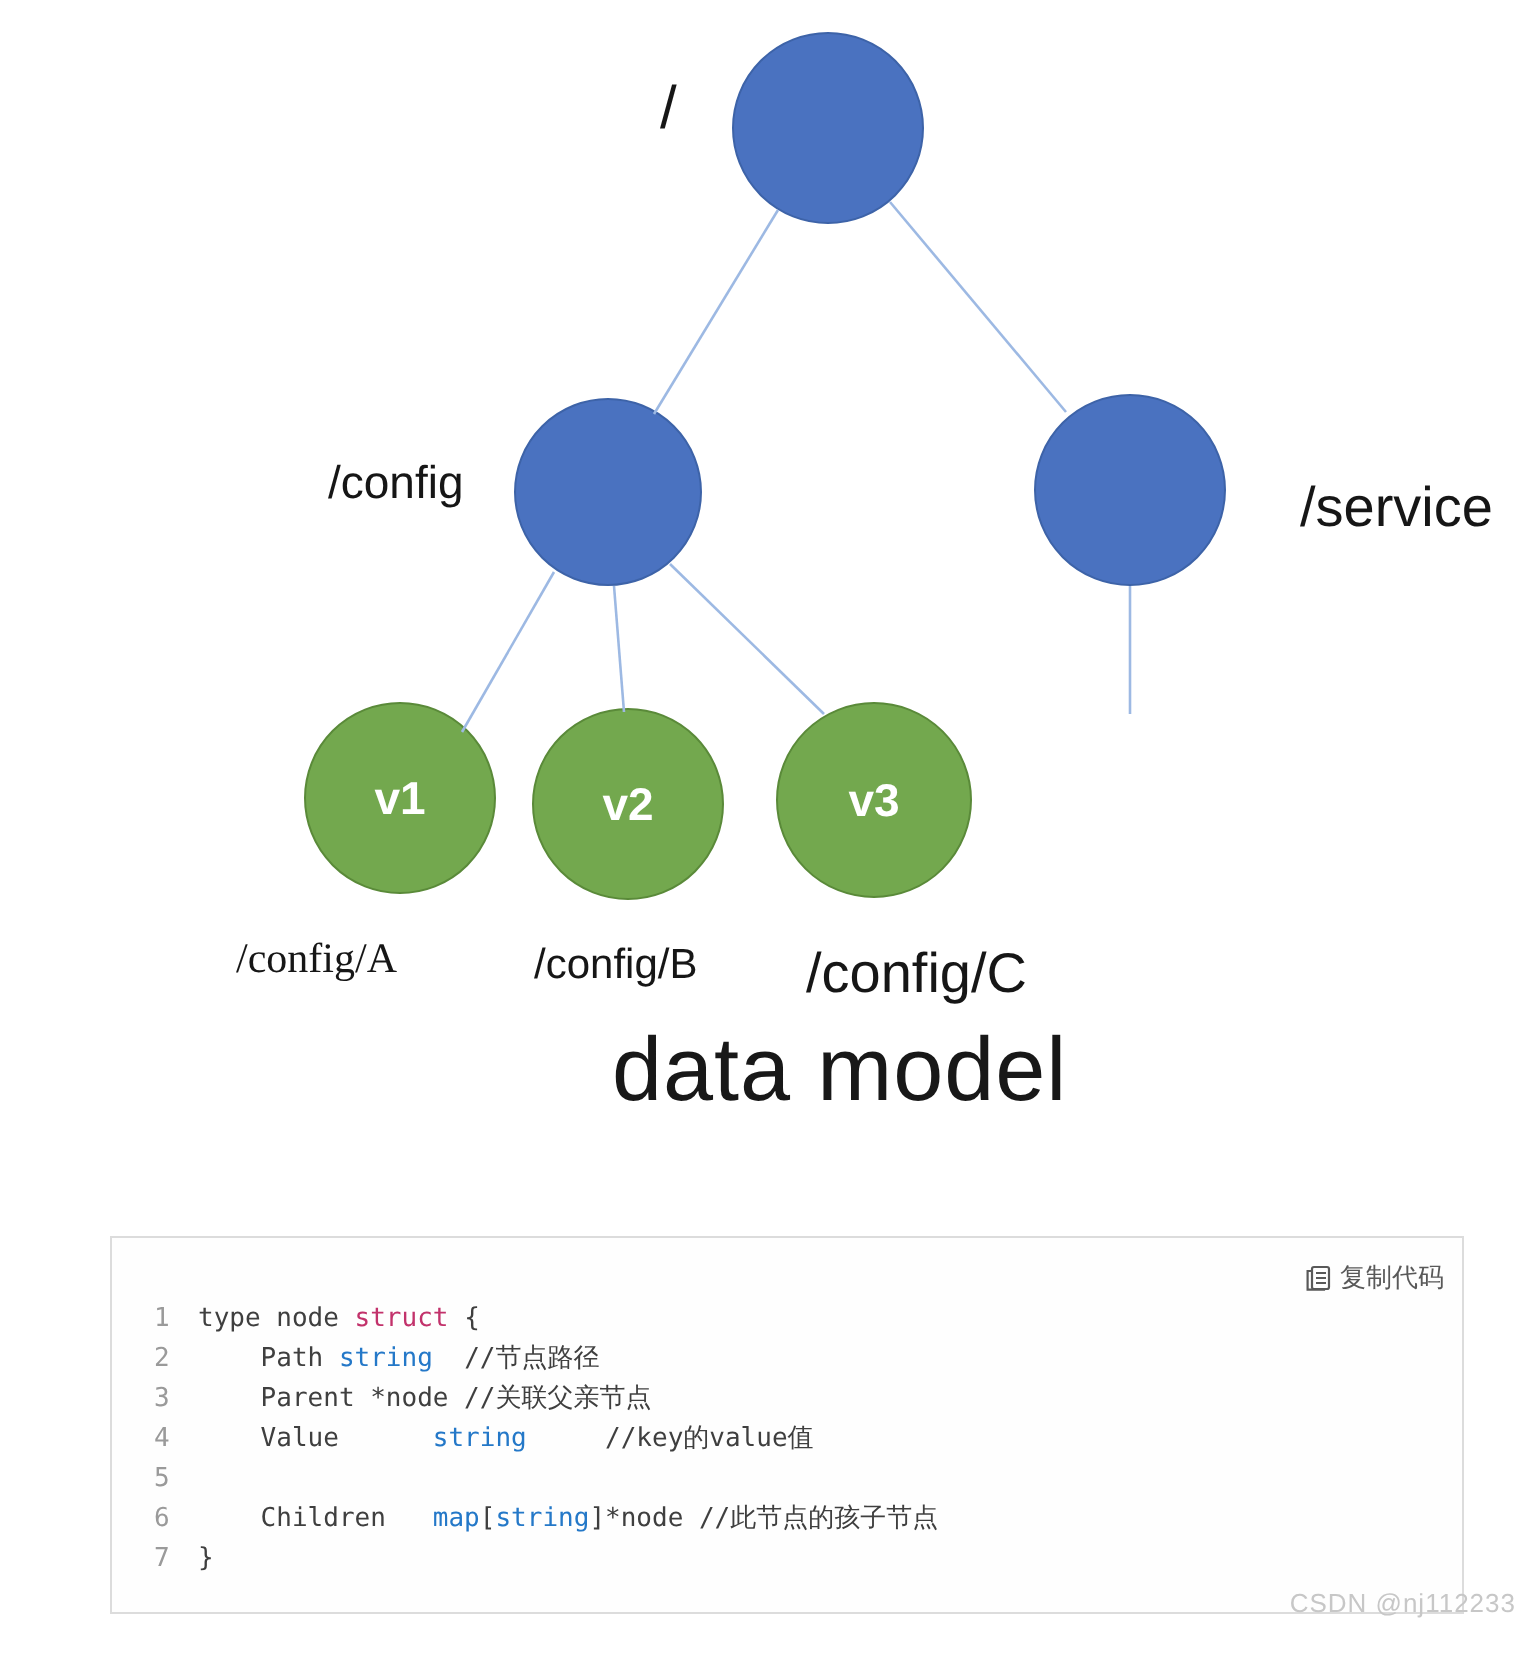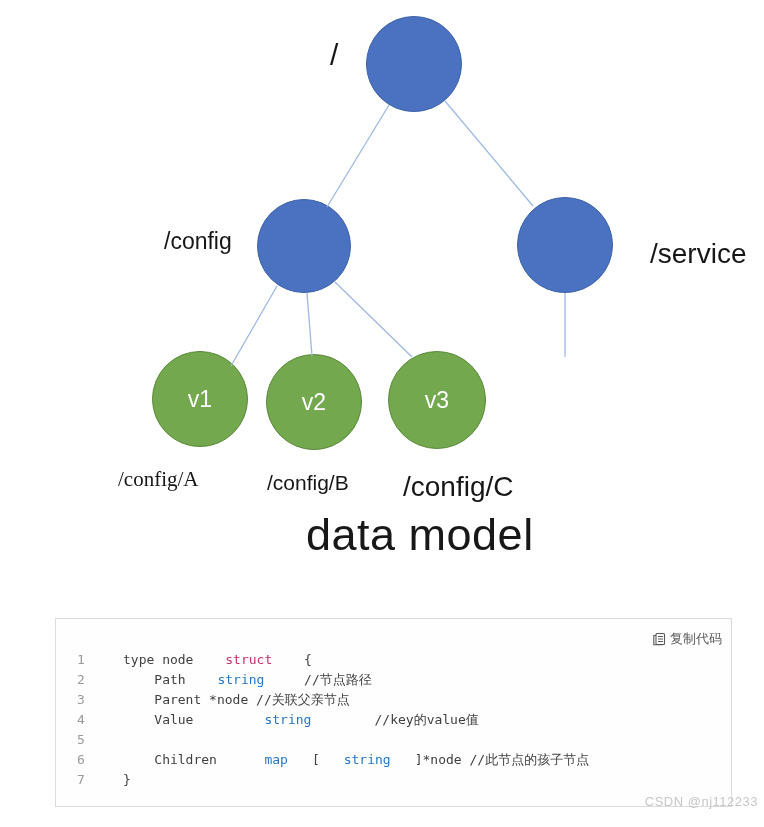--- a/index.html
+++ b/index.html
@@ -10,21 +10,21 @@
   }
 
   
   .diagram { position:absolute; left:0; top:0; width:764px; height:600px; }
   .edges { position:absolute; left:0; top:0; z-index:3; pointer-events:none; }
   .edges line { stroke:var(--edge,#9db9e3); stroke-width:1.3; }
 
   .node { position:absolute; border-radius:50%; z-index:2;
           display:flex; align-items:center; justify-content:center; }
   .node.blue  { background:var(--blue-node,#4a72c0);  border:1.5px solid var(--blue-node-border,#3d63a8); }
-  .node.green { background:var(--green-node,#73a84e); border:1.5px solid var(--green-node-border,#5a8a39); }
+  .node.green { background:var(--green-node,#73a84e); border:1.5px solid var(--green-node-border,#5a8a39);font-weight:bold; }
   .node .vlabel { color:#ffffff; font-size:23px; }
 
   .tree-label { position:absolute; z-index:4; color:#161616; white-space:nowrap; }
   .lbl-root    { left:330px; top:38px;  font-size:30px; }
   .lbl-config  { left:164px; top:228px; font-size:23px; }
   .lbl-service { left:650px; top:238px; font-size:28px; }
   .lbl-a { left:118px; top:467px; font-size:21px;font-family:Liberation Serif, serif; }
   .lbl-b { left:267px; top:471px; font-size:21px; }
   .lbl-c { left:403px; top:471px; font-size:28px; }
 
@@ -34,21 +34,21 @@
   
   .code-card { position:absolute; left:55px; top:618px; width:677px; height:189px;
     background:#fefefe; border:1px solid #dcdcdc; border-radius:0; z-index:5; }
   .copy-btn { position:absolute; right:9px; top:11px; display:flex; align-items:center; gap:4px;
     font-size:13px; color:var(--copy,#595959); cursor:pointer; }
   .copy-btn svg { display:block; }
   .code-lines { position:absolute; left:0; top:31px; right:0;
     font-family:"DejaVu Sans Mono", monospace; font-size:13px; }
   .code-line { display:flex; height:20px; line-height:20px; padding-left:21px; white-space:pre; }
   .ln  { width:22px; color:var(--ln,#9a9a9a); flex:0 0 auto; }
-  .seg { white-space:pre; color:var(--code,#3f3f3f);margin-left:24px; }
+  .seg { white-space:pre; color:var(--code,#3f3f3f); }
   .seg.kw   { color:var(--kw,#c2326b); }
   .seg.type { color:var(--type,#2478c8); }
 
   .watermark { position:absolute; right:6px; top:794px; z-index:6;
     font-size:13px; color:var(--wm,#c7c7c7); letter-spacing:0.5px; }
 </style>
 </head>
 <body>
 
 <div class="page">

